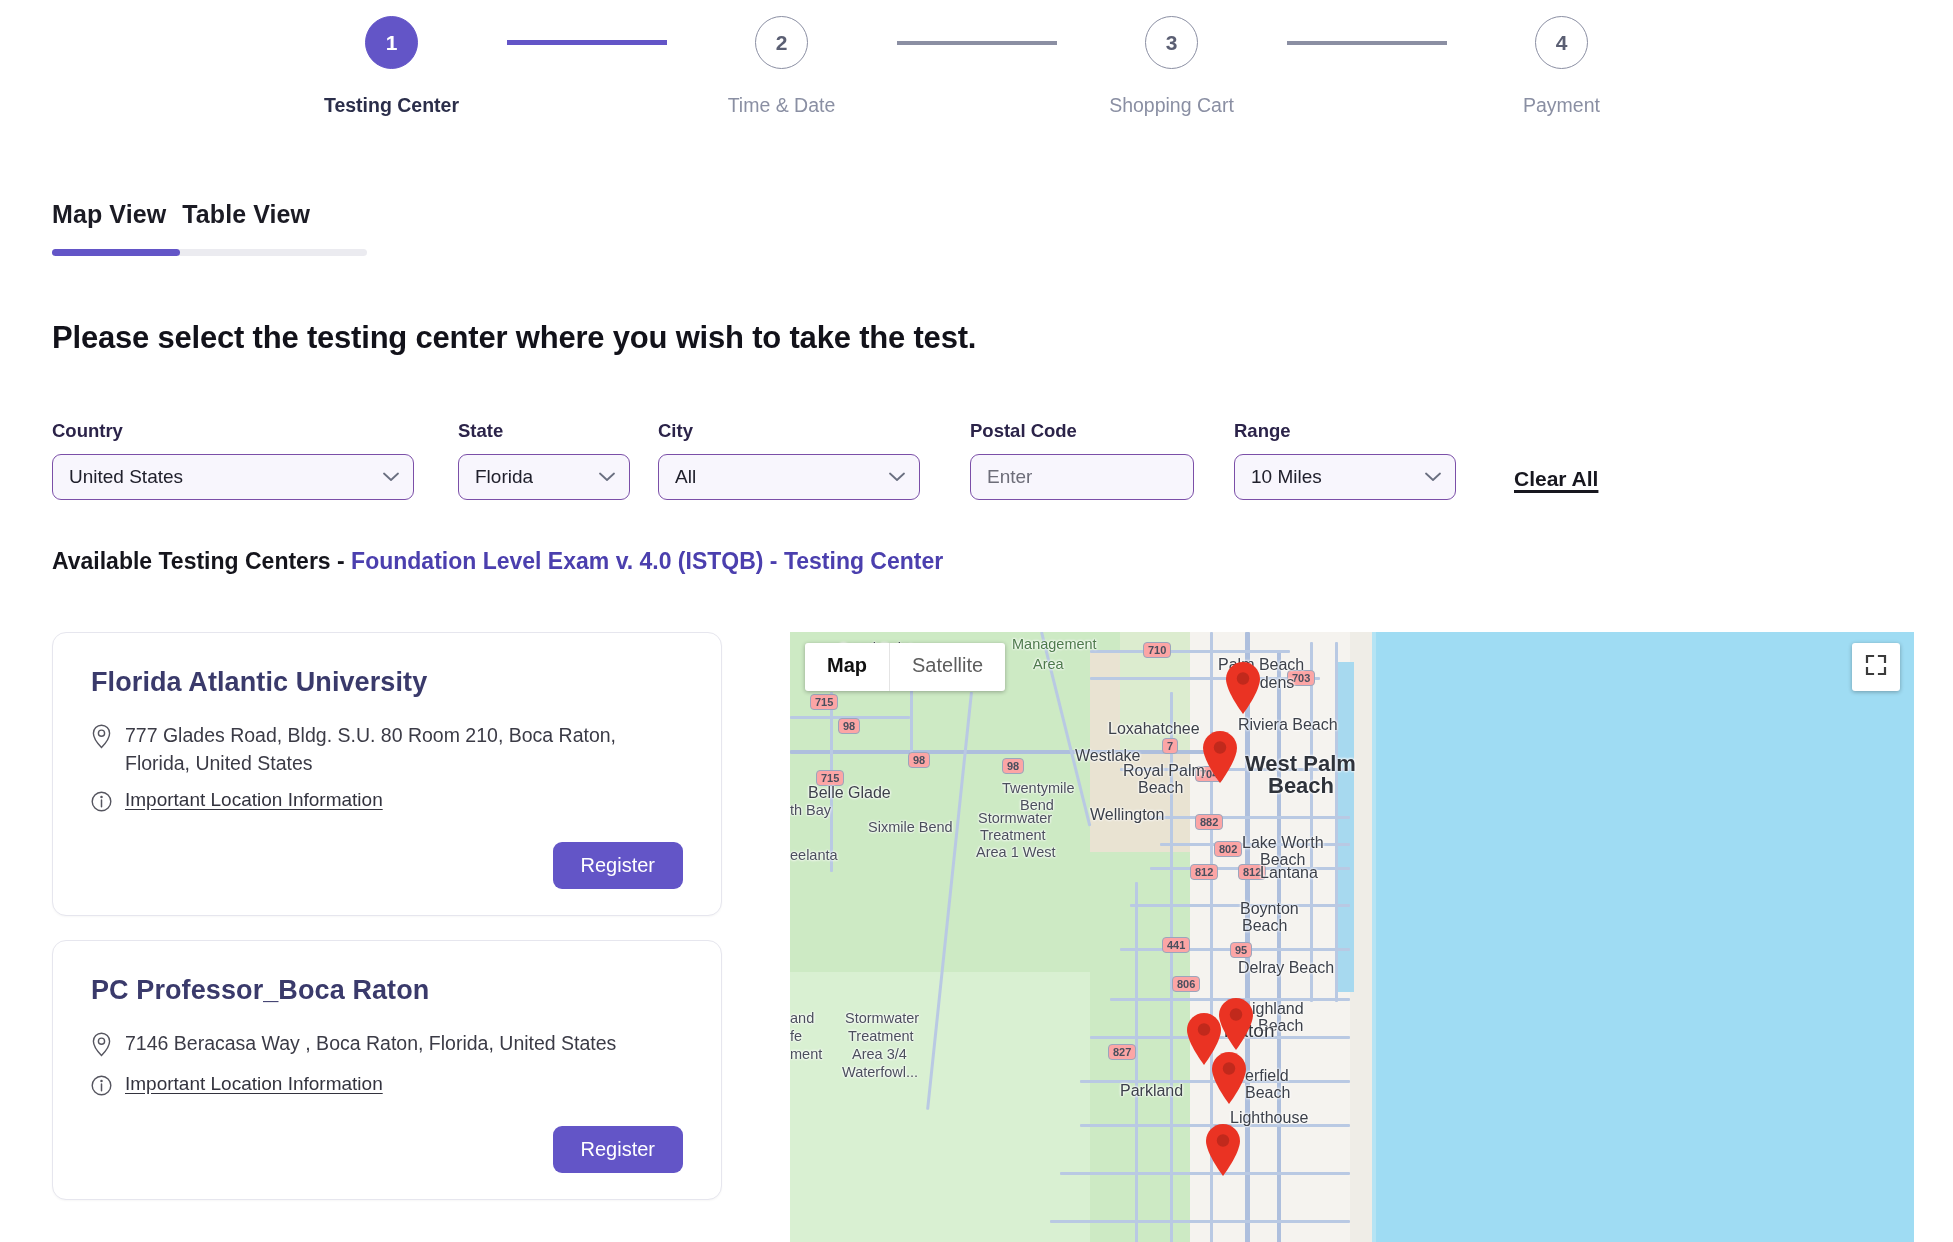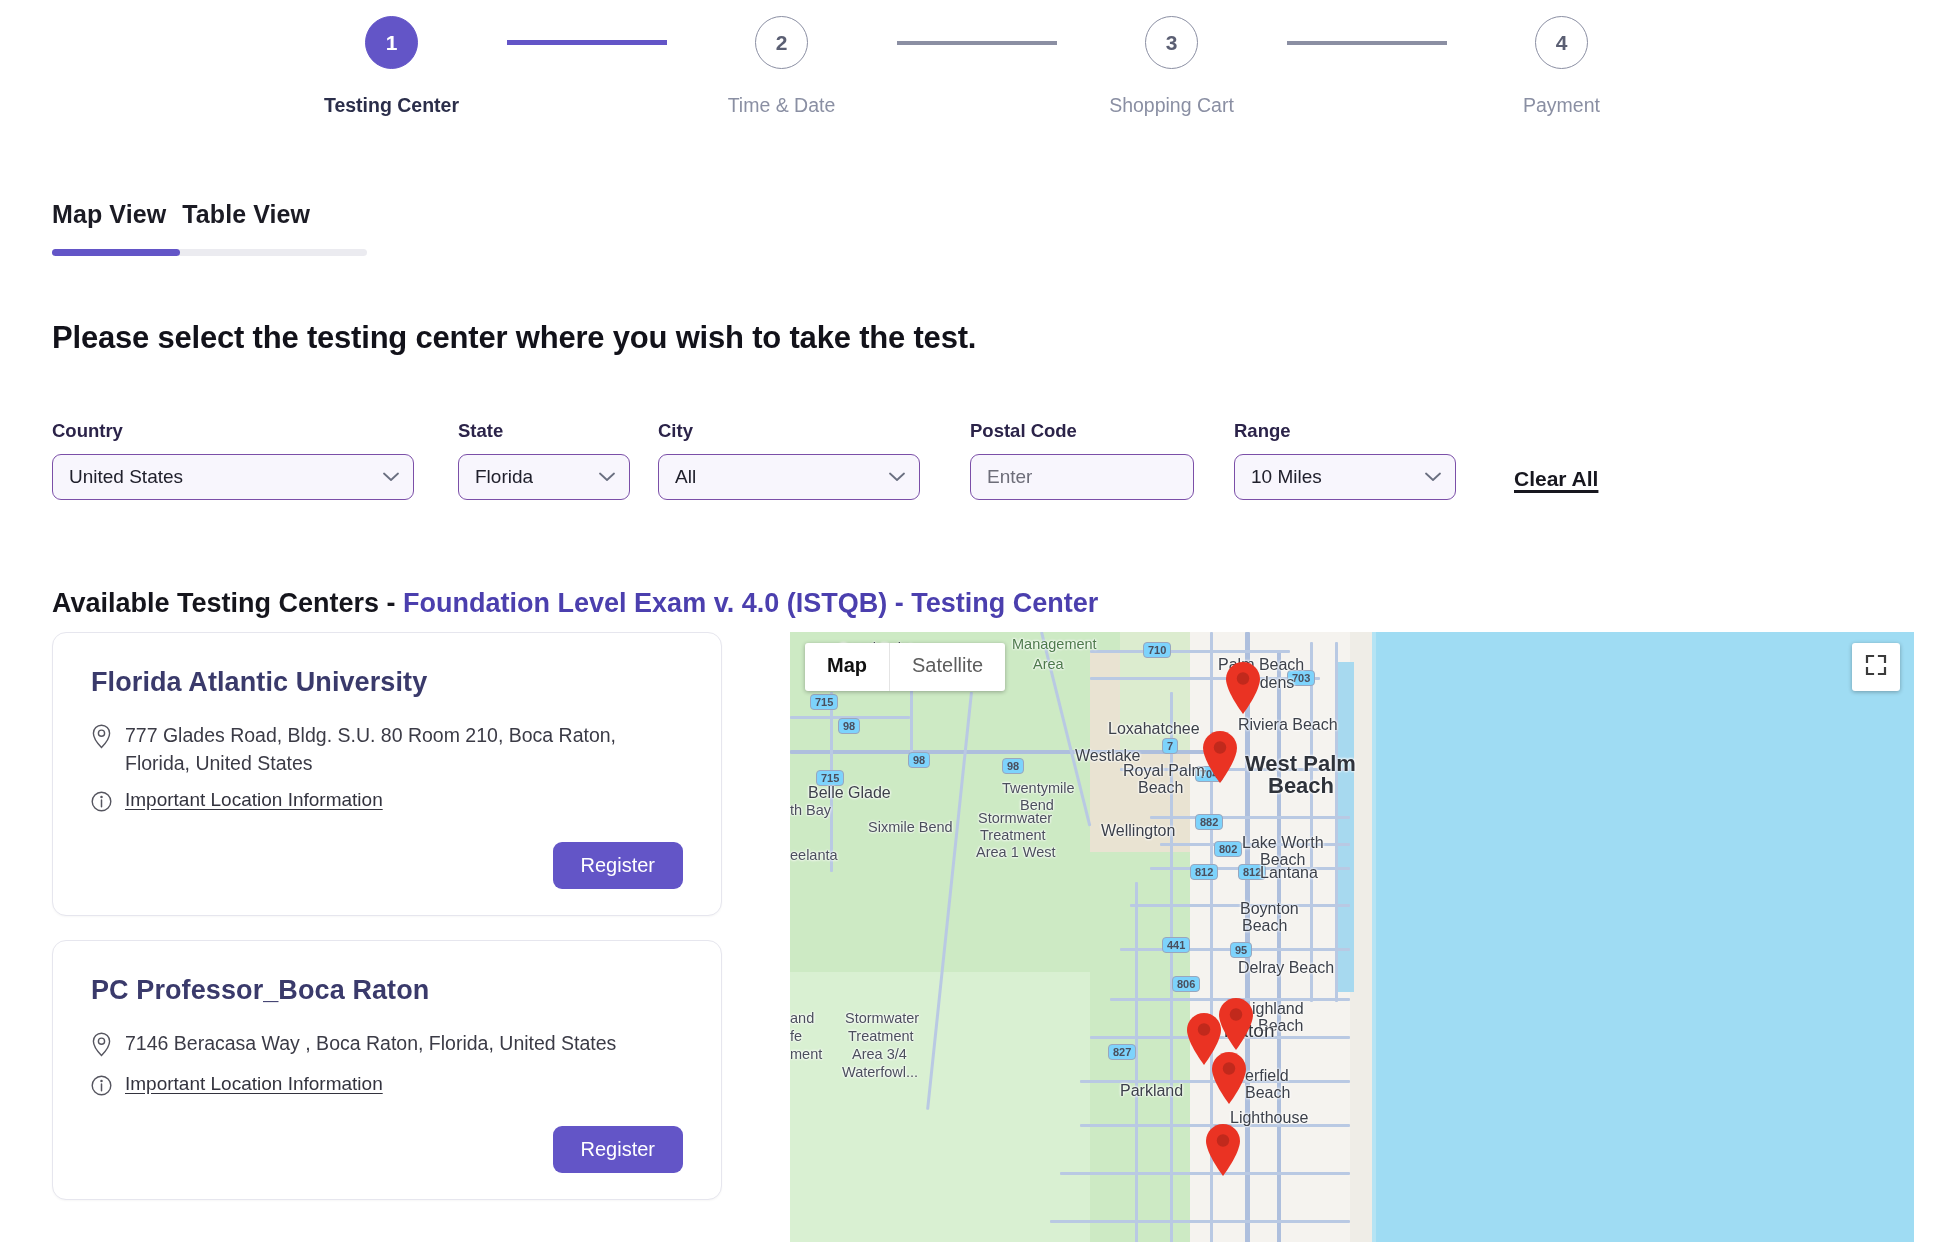--- a/index.html
+++ b/index.html
@@ -100,22 +100,22 @@
   .gap-3 { width: 50px; } .gap-4 { width: 40px; }
   .clear-all {
     margin-left: 58px; margin-bottom: 9px;
     font-size: 21px; font-weight: 700; color: #17171f;
     text-decoration: underline; text-underline-offset: 4px;
     text-decoration-thickness: 2.5px; cursor: pointer; white-space: nowrap;
   }
 
   
   .avail {
-    position: absolute; left: 52px; top: 588px;
-    font-size: 27px; font-weight: 700; color: #15151c; white-space: nowrap;
+    position: absolute; left: 52px; top: 548px;
+    font-size: 23px; font-weight: 700; color: #15151c; white-space: nowrap;
   }
   .avail .exam { color: #4b3fae; }
 
   
   .cards { position: absolute; left: 52px; top: 632px; width: 670px; }
   .card {
     background: #ffffff; border: 1.3px solid #e6e6ee;
     border-radius: 14px; padding: 34px 38px 26px 38px;
     margin-bottom: 24px;
     box-shadow: 0 1px 2px rgba(20,20,40,.035);
@@ -186,21 +186,21 @@
     position: absolute; left: 582px; top: 0; width: 10px; height: 628px;
     background: #b5e4f4;
   }
 
   .road {
     position: absolute; background: #b9c9e3; border-radius: 1px;
   }
   .road.major { background: #aebfdd; }
 
   .shield {
-    position: absolute; background: #7dd3fc; border: 1.4px solid #9aa6bd;
+    position: absolute; background: #fca5a5; border: 1.4px solid #9aa6bd;
     border-radius: 4px; font-size: 11px; color: #4a4f5e; font-weight: 600;
     padding: 1px 4px; line-height: 1.1;
     font-family: "Liberation Sans", sans-serif;
   }
 
   .mlabel {
     position: absolute; font-family: "Liberation Sans", sans-serif;
     color: #4b4f5c; white-space: nowrap; font-size: 14.5px;
     text-shadow: 0 0 3px #fff, 0 0 3px #fff, 0 0 2px #fff;
   }
@@ -466,21 +466,21 @@
           <div class="mlabel city" style="left: 318px; top: 88px;">Loxahatchee</div>
           <div class="mlabel city" style="left: 285px; top: 115px;">Westlake</div>
           <div class="mlabel big" style="left: 455px; top: 120px;">West Palm</div>
           <div class="mlabel big" style="left: 478px; top: 142px;">Beach</div>
           <div class="mlabel city" style="left: 333px; top: 130px;">Royal Palm</div>
           <div class="mlabel city" style="left: 348px; top: 147px;">Beach</div>
           <div class="mlabel city" style="left: 18px; top: 152px;">Belle Glade</div>
           <div class="mlabel" style="left: 212px; top: 148px;">Twentymile</div>
           <div class="mlabel" style="left: 230px; top: 165px;">Bend</div>
           <div class="mlabel" style="left: 0px; top: 170px;">th Bay</div>
-          <div class="mlabel city" style="left: 300px; top: 190px; padding-left: 11px;">Wellington</div>
+          <div class="mlabel city" style="left: 300px; top: 174px;">Wellington</div>
           <div class="mlabel" style="left: 78px; top: 187px;">Sixmile Bend</div>
           <div class="mlabel" style="left: 188px; top: 178px;">Stormwater</div>
           <div class="mlabel" style="left: 190px; top: 195px;">Treatment</div>
           <div class="mlabel" style="left: 186px; top: 212px;">Area 1 West</div>
           <div class="mlabel city" style="left: 452px; top: 202px;">Lake Worth</div>
           <div class="mlabel city" style="left: 470px; top: 219px;">Beach</div>
           <div class="mlabel" style="left: 0px; top: 215px;">eelanta</div>
           <div class="mlabel city" style="left: 470px; top: 232px;">Lantana</div>
           <div class="mlabel city" style="left: 450px; top: 268px;">Boynton</div>
           <div class="mlabel city" style="left: 452px; top: 285px;">Beach</div>

